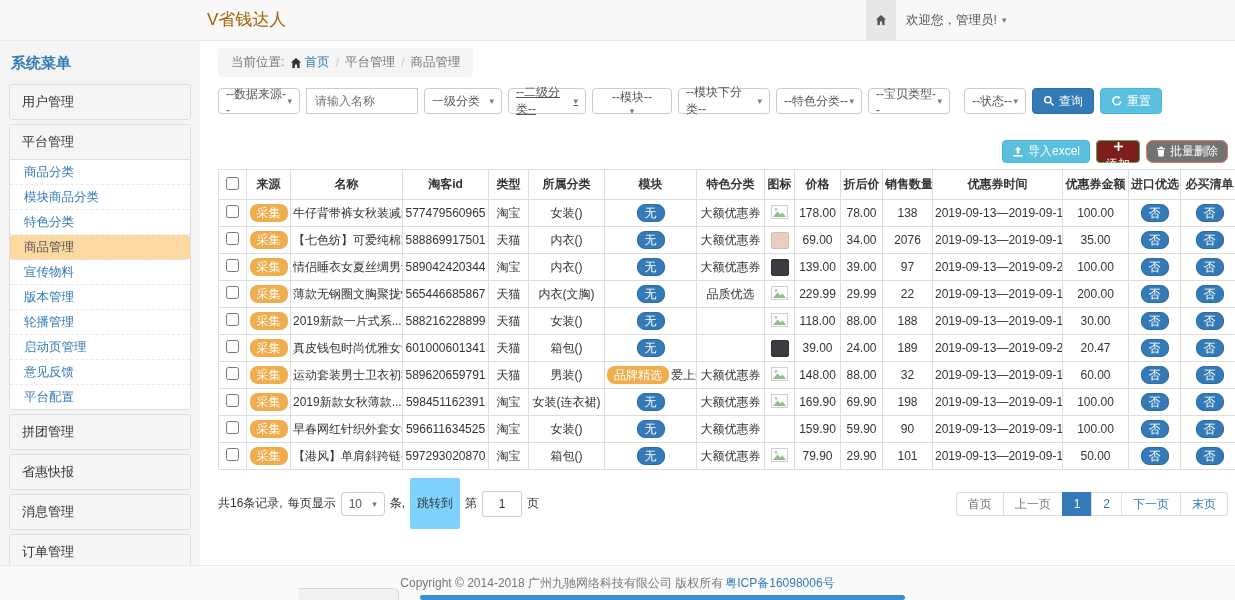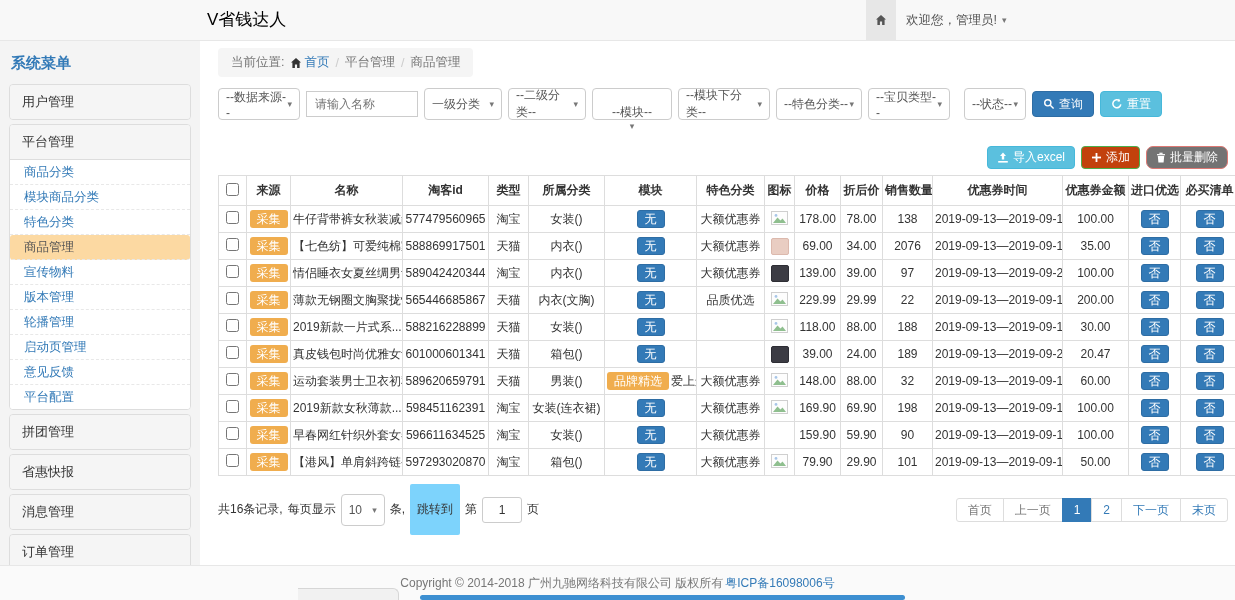--- a/index.html
+++ b/index.html
@@ -1,21 +1,21 @@
 <!DOCTYPE html>
 <html><head>
 <meta charset="utf-8">
 <style>
   html,body{margin:0;padding:0;background:#fff;}
   body{font-family:"Liberation Sans","DejaVu Sans",sans-serif;}
   .screen{position:relative;width:1235px;height:600px;background:#fff;overflow:hidden;}
 
   
   .top-header{position:absolute;top:0;left:0;right:0;height:41px;background:#f8f8f8;border-bottom:1px solid #e7e7e7;box-sizing:border-box;}
-  .brand{position:absolute;left:207px;top:0;line-height:40px;font-size:17px;color:#000000;}
+  .brand{position:absolute;left:207px;top:0;line-height:40px;font-size:17px;color:#a16207;}
   .header-home{position:absolute;left:866px;top:0;width:30px;height:40px;background:#e7e7e7;display:flex;align-items:center;justify-content:center;cursor:pointer;}
   .welcome{position:absolute;left:906px;top:0;line-height:40px;font-size:12.5px;color:#555;cursor:pointer;display:flex;align-items:center;gap:5px;}
   .caret-glyph{font-size:9px;color:#777;}
 
   
   .sidebar{position:absolute;left:0;top:41px;width:200px;bottom:35px;background:#f4f4f4;padding:6px 9px;box-sizing:border-box;overflow:hidden;}
   .sidebar-title{color:#337ab7;font-size:15px;font-weight:bold;padding:7px 2px 11px 2px;}
   .panel{background:#fff;border:1px solid #ddd;border-radius:4px;margin-bottom:4px;overflow:hidden;}
   .panel-header{padding:8px 12px;background:#f5f5f5;color:#333;font-size:13px;cursor:pointer;}
   .panel-header.open{border-bottom:1px solid #ddd;}
@@ -25,35 +25,35 @@
   .menu-item.active{background:#fcd9a2;color:#555;border-radius:3px;}
 
   
   .main{position:absolute;left:200px;top:41px;right:0;bottom:35px;background:#fff;padding:7px 7px 0 18px;box-sizing:border-box;overflow:hidden;}
   .breadcrumb{display:inline-flex;align-items:center;gap:6px;background:#f5f5f5;border-radius:4px;padding:6px 13px;font-size:12.5px;color:#777;}
   .breadcrumb .home-link{color:#337ab7;cursor:pointer;display:inline-flex;align-items:center;gap:2px;}
   .breadcrumb .sep{color:#ccc;}
   .crumb{color:#777;}
 
   .filter-bar{margin-top:11px;display:flex;align-items:center;gap:6px;}
-  .select-box{height:26px;border:1px solid #ccc;border-radius:4px;background:#fff;display:flex;align-items:center;justify-content:space-between;padding:15px 7px;font-size:12px;color:#555;box-sizing:border-box;cursor:pointer;flex:none;}
+  .select-box{height:26px;border:1px solid #ccc;border-radius:4px;background:#fff;display:flex;align-items:center;justify-content:space-between;padding:0 7px;font-size:12px;color:#555;box-sizing:border-box;cursor:pointer;flex:none;}
   .text-input{height:26px;border:1px solid #ccc;border-radius:0;padding:0 8px;font-size:12px;color:#555;box-sizing:border-box;outline:none;flex:none;}
   .btn{height:26px;border-radius:4px;border:1px solid transparent;color:#fff;font-size:12px;padding:4px 10px;display:inline-flex;align-items:center;gap:4px;cursor:pointer;flex:none;}
   .btn-primary{background:#337ab7;border-color:#2e6da4;}
   .btn-info{background:#5bc0de;border-color:#46b8da;}
-  .btn-success{background:#c2410c;border-color:#4cae4c;}
+  .btn-success{background:#7f1d1d;border-color:#4cae4c;flex-direction:column;}
   .btn-danger-light{background:#737373;border-color:#dd7873;border-radius:7px;}
   .btn-sm{height:23px;padding:0 9px;}
 
   .toolbar{margin-top:26px;display:flex;justify-content:flex-end;gap:6px;}
 
   table.grid{margin-top:6px;width:100%;border-collapse:collapse;table-layout:fixed;font-size:12px;color:#333;}
   .grid th,.grid td{border:1px solid #ddd;text-align:center;padding:4px 2px;overflow:hidden;white-space:nowrap;box-sizing:border-box;}
   .grid th{font-weight:bold;padding:6px 2px;}
-  .chip{display:inline-block;border-radius:3px;color:#fff;font-size:12px;line-height:14px;padding:2px 7px;}
+  .chip{display:inline-block;border-radius:8px;color:#fff;font-size:12px;line-height:14px;padding:2px 7px;}
   .chip-warning{background:#f0ad4e;}
   .chip-primary{background:#337ab7;border:1px solid #2e6da4;cursor:pointer;padding:1px 7px;}
   .module-text{margin-left:2px;}
   .thumb{display:inline-block;width:16px;height:15px;border-radius:2px;vertical-align:middle;}
   .thumb-pink{background:#e9cdc2;border:1px solid #dcb9ad;}
   .thumb-dark{background:#3c3c44;border:1px solid #2e2e35;}
   .grid input[type=checkbox]{width:13px;height:13px;margin:0;}
 
   .pagination-row{margin-top:8px;display:flex;justify-content:space-between;align-items:center;font-size:12px;color:#333;}
   .pg-left{display:flex;align-items:center;gap:5px;}
@@ -153,21 +153,21 @@
       <span style="display:flex;gap:6px;align-items:center;">
           <span class="select-box" style="width: 82px;">
             <span>--数据来源--</span>
             <span class="caret-glyph">▾</span>
           </span>
           <input class="text-input" placeholder="请输入名称" style="width: 112px;">
           <span class="select-box" style="width: 78px;">
             <span>一级分类</span>
             <span class="caret-glyph">▾</span>
           </span>
-          <span class="select-box" style="width: 78px;">
+          <span class="select-box" style="width: 78px; text-decoration: underline;">
             <span>--二级分类--</span>
             <span class="caret-glyph">▾</span>
           </span>
           <span class="select-box" style="width: 80px; flex-direction: column;">
             <span>--模块--</span>
             <span class="caret-glyph">▾</span>
           </span>
           <span class="select-box" style="width: 92px;">
             <span>--模块下分类--</span>
             <span class="caret-glyph">▾</span>

